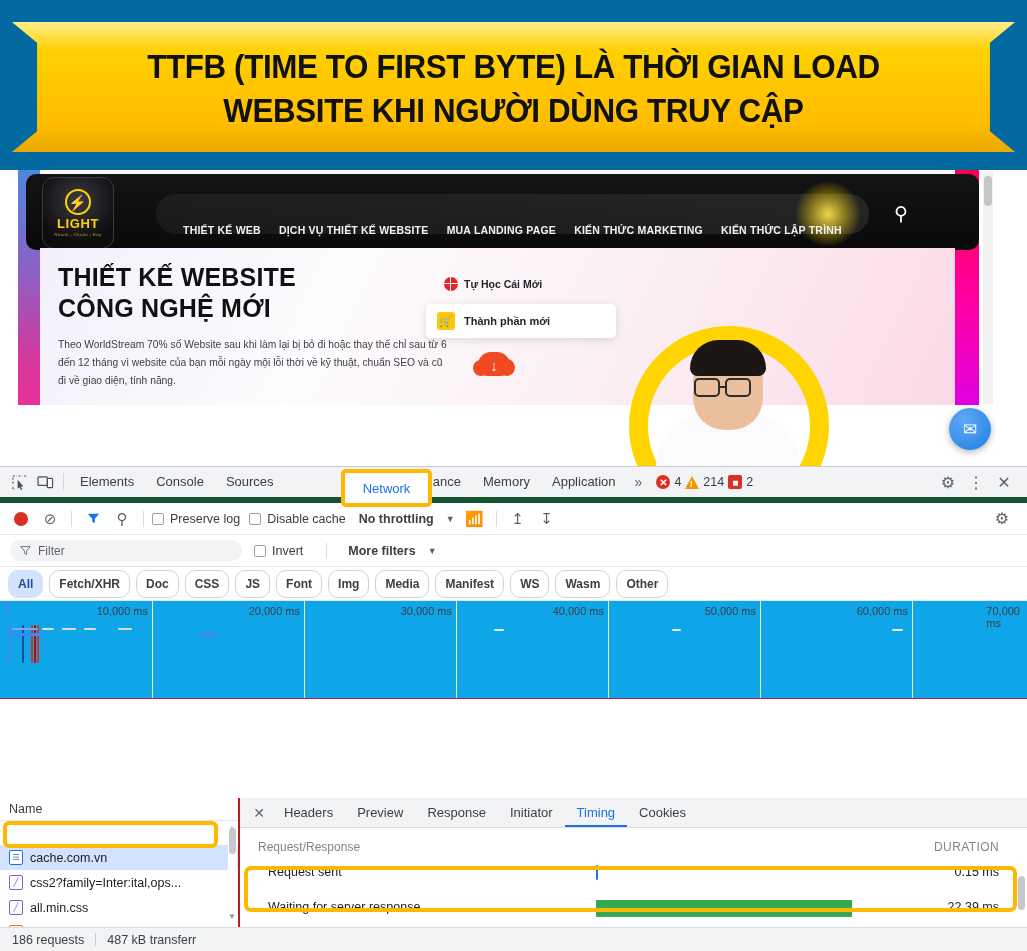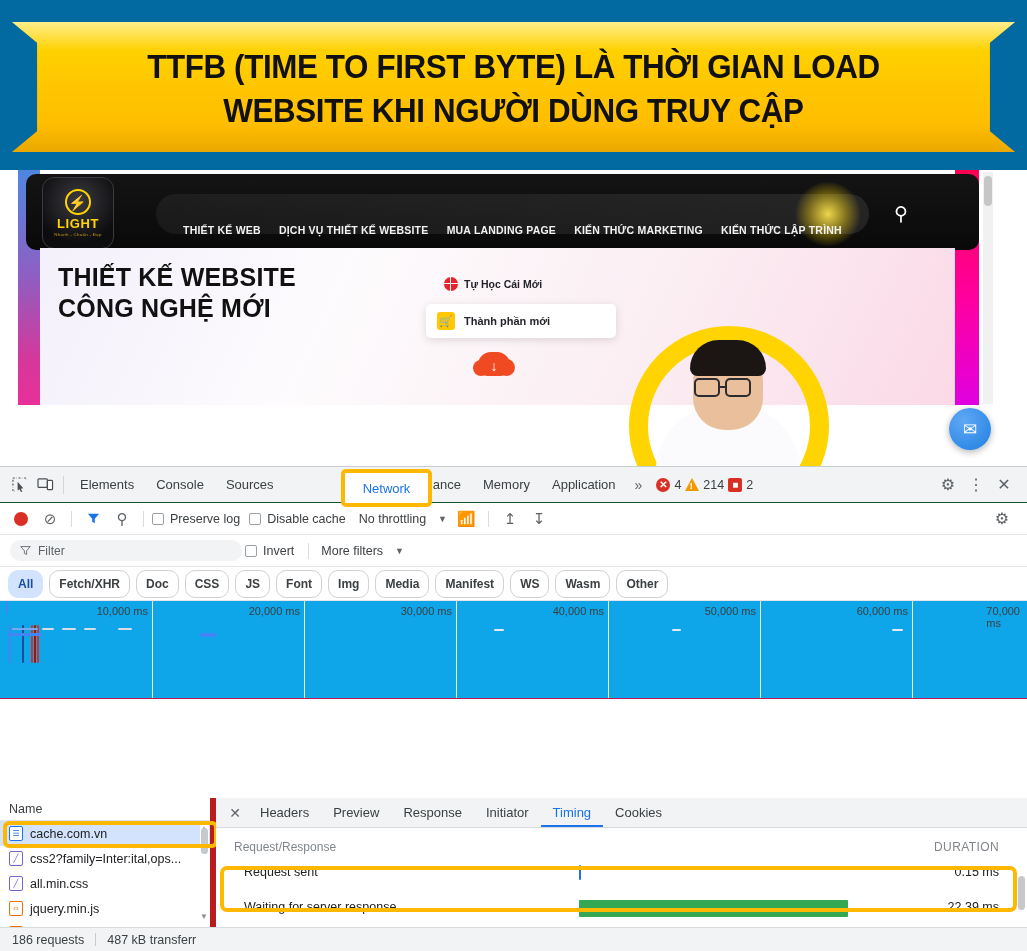--- a/index.html
+++ b/index.html
@@ -83,21 +83,21 @@
   .p-glb{position:absolute;left:69px;top:54px;width:5px;height:2.2px;background:#2b2b30;}
   .site-scroll{position:absolute;right:34px;top:2px;width:10px;height:232px;background:#f1f1f1;}
   .site-scroll-th{position:absolute;right:35px;top:6px;width:8px;height:30px;background:#c6c6c6;border-radius:4px;}
   .chat-w{position:absolute;right:36px;bottom:16px;width:42px;height:42px;border-radius:50%;
     background:radial-gradient(circle at 35% 30%,#5fa8f5,#1f7fe0);display:flex;align-items:center;
     justify-content:center;color:#fff;font-size:17px;box-shadow:0 2px 7px rgba(0,0,0,.3);}
 
   
   #devtools{position:absolute;left:0;top:466px;width:1027px;height:485px;background:#fff;
     border-top:1px solid #c8cdd4;font-size:12.5px;color:#202124;}
-  .dt-tabbar{position:relative;height:36px;background:#f1f3f4;border-bottom:1px solid #14532d;
+  .dt-tabbar{position:relative;height:36px;background:#f1f3f4;border-bottom:6px solid #14532d;
     display:flex;align-items:center;padding:0 6px;}
   .dt-ico{width:26px;height:24px;display:flex;align-items:center;justify-content:center;color:#4b4f55;}
   .dt-div{width:1px;height:18px;background:#d2d5d9;margin:0 5px;}
   .dt-tab{padding:0 11px;height:34px;line-height:34px;color:#3c4043;font-size:13px;white-space:nowrap;}
   .dt-tab-hl{position:absolute;border:4px solid #ffb800;border-radius:5px;background:#fff;
     left:341px;top:2px;width:91px;height:38px;display:flex;align-items:center;justify-content:center;
     color:#1a73e8;font-size:13px;}
   .dt-more{padding:0 8px;color:#5f6368;font-size:14px;}
   .dt-counts{display:flex;align-items:center;gap:4px;margin-left:6px;font-size:12.5px;color:#3c4043;}
   .cbadge{width:14px;height:14px;border-radius:50%;display:flex;align-items:center;justify-content:center;
@@ -111,37 +111,37 @@
   .dt-rbtn{width:26px;height:26px;display:flex;align-items:center;justify-content:center;
     color:#5f6368;font-size:16px;}
 
   .dt-toolbar{height:32px;border-bottom:1px solid #e4e6e9;display:flex;align-items:center;
     padding:0 8px;gap:3px;background:#fff;}
   .tb-rec{width:14px;height:14px;border-radius:50%;border:2px solid #d93025;background:#d93025;}
   .tb-btn{width:26px;height:26px;display:flex;align-items:center;justify-content:center;color:#5f6368;font-size:15px;}
   .tb-sep{width:1px;height:16px;background:#dadce0;margin:0 5px;}
   .cbx{width:12px;height:12px;border:1.4px solid #9aa0a6;border-radius:2px;background:#fff;display:inline-block;}
   .tb-lbl{display:flex;align-items:center;gap:6px;color:#3c4043;font-size:12.5px;margin-right:6px;}
-  .tb-sel{color:#3c4043;font-size:12.5px;display:flex;align-items:center;gap:12px;margin:0 4px;}
+  .tb-sel{color:#3c4043;font-size:12.5px;display:flex;align-items:center;gap:12px;margin:0 4px;font-weight:bold;}
   .caret{font-size:9px;color:#5f6368;}
 
-  .dt-filter{height:32px;border-bottom:1px solid #e4e6e9;display:flex;align-items:center;padding:0 10px;gap:3px;}
+  .dt-filter{height:32px;border-bottom:1px solid #e4e6e9;display:flex;align-items:center;padding:0 10px;gap:12px;}
   .f-input{width:232px;height:21px;border-radius:11px;background:#f1f3f4;display:flex;align-items:center;
     gap:7px;padding:0 10px;color:#5f6368;font-size:12px;}
   .dt-chips{height:34px;border-bottom:1px solid #e4e6e9;display:flex;align-items:center;padding:0 8px;gap:6px;}
   .chip{height:28px;padding:0 9px;border-radius:10px;border:1px solid #cfd3d7;background:#fff;
     display:flex;align-items:center;font-size:12px;color:#3c4043;font-weight:bold;}
   .chip.on{background:#d3e3fd;border-color:#d3e3fd;color:#174ea6;}
 
   .dt-overview{height:98px;border-bottom:1px solid #be185d;position:relative;background:#0ea5e9;overflow:hidden;}
   .ov-tick{position:absolute;top:0;bottom:0;border-left:1px solid #e8eaed;}
   .ov-lab{position:absolute;top:4px;font-size:11px;color:#3c4043;transform:translateX(-100%);padding-right:4px;}
   .ov-bar{position:absolute;border-radius:1px;}
   .dt-split{position:absolute;left:0;top:331px;right:0;bottom:0;display:flex;}
-  .req-pane{width:216px;border-right:6px solid #b91c1c;display:flex;flex-direction:column;background:#fff;position:relative;}
+  .req-pane{width:240px;border-right:2px solid #b91c1c;display:flex;flex-direction:column;background:#fff;position:relative;gap:24px;}
   .req-head{height:23px;border-bottom:1px solid #e4e6e9;display:flex;align-items:center;
     padding-left:9px;font-size:12.5px;color:#3c4043;background:#fff;}
   .req-list{flex:1;overflow:hidden;}
   .req-row{height:25px;display:flex;align-items:center;gap:7px;padding-left:9px;font-size:12.5px;color:#202124;}
   .req-row.sel{background:#d3e3fd;}
   .ri{width:14px;height:15px;border:1.4px solid #7b61c9;border-radius:2px;display:flex;
     align-items:center;justify-content:center;font-size:8px;color:#7b61c9;flex-shrink:0;background:#fff;}
   .ri.doc{border-color:#1a73e8;color:#1a73e8;}
   .ri.js{border-color:#e8710a;color:#e8710a;}
   .req-hl{position:absolute;left:3px;top:23px;width:215px;height:27px;border:4px solid #ffb800;border-radius:6px;pointer-events:none;}
@@ -206,20 +206,21 @@
       <span>KIẾN THỨC LẬP TRÌNH</span>
     </div>
     <div class="nav-search">⚲</div>
   </div>
 
   <div class="hero">
     <div class="hero-h1">
       <div>THIẾT KẾ WEBSITE</div>
       <div>CÔNG NGHỆ MỚI</div>
     </div>
+    <div class="hero-p">Theo WorldStream 70% số Website sau khi làm lại bị bỏ đi hoặc thay thế chỉ sau từ 6 đến 12 tháng vì website của bạn mỗi ngày mội lỗi thời về kỹ thuật, chuẩn SEO và cũ đi về giao diện, tính năng.</div>
 
     <div class="badge1">
       <span class="globe"></span>
       <span>Tự Học Cái Mới</span>
     </div>
     <div class="badge2">
       <span class="cart">🛒</span>
       <span class="lbl">Thành phần mới</span>
     </div>
     <div class="cloud">↓</div>

